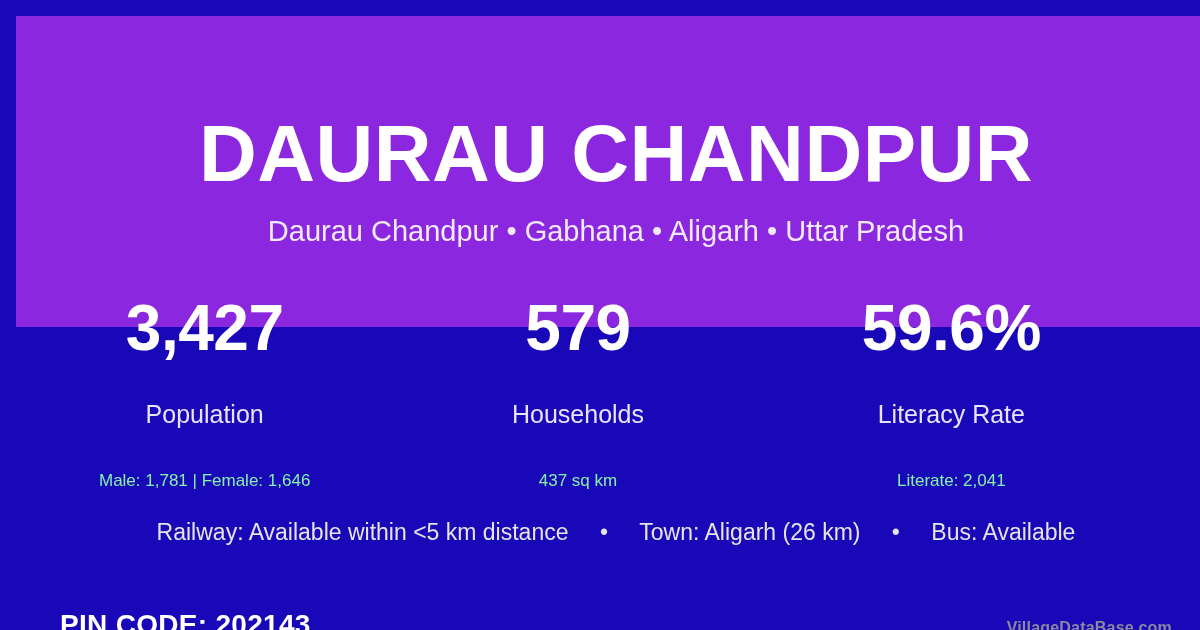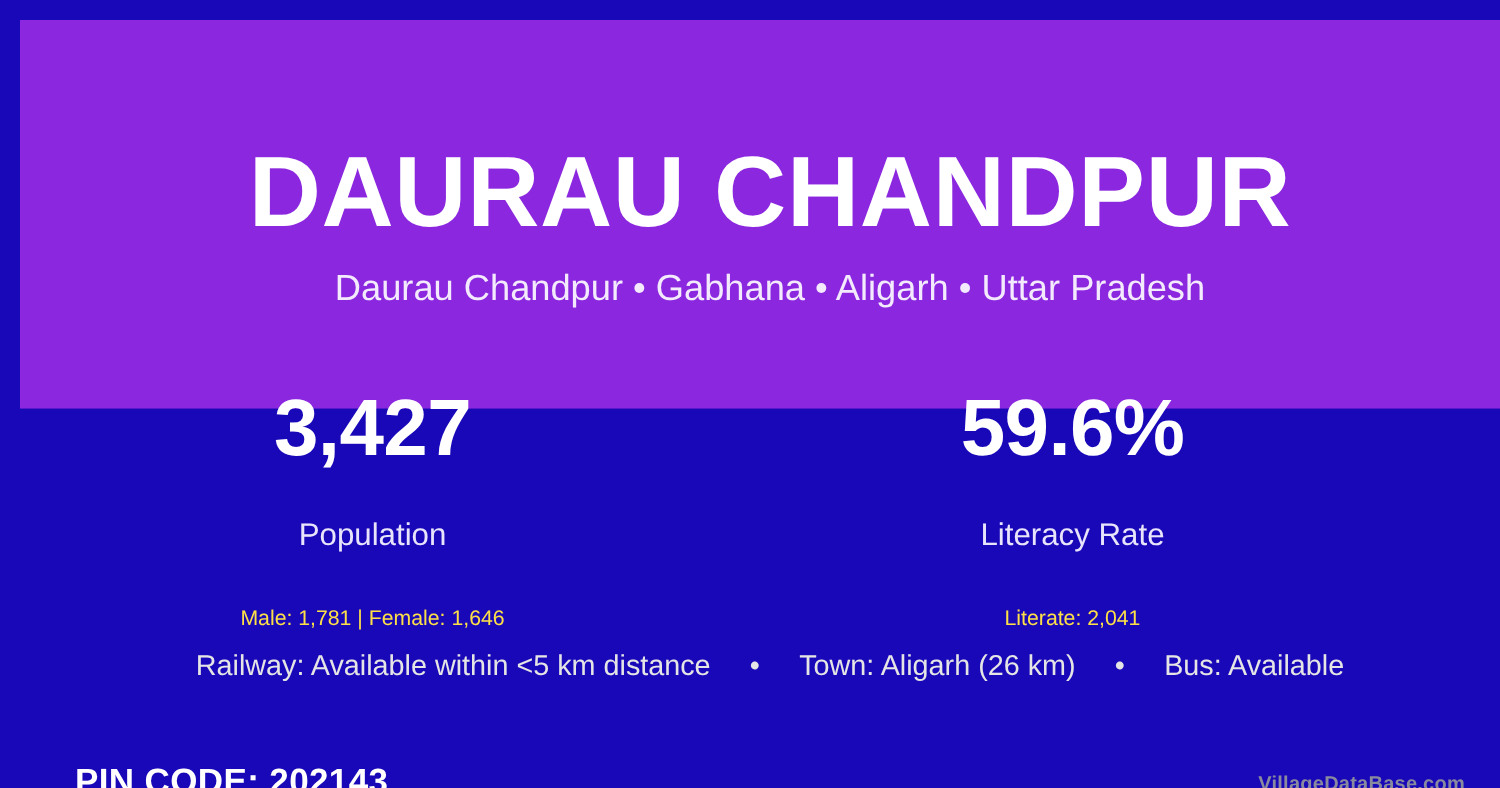--- a/index.html
+++ b/index.html
@@ -70,21 +70,21 @@
     font-weight: 400;
     color: #f3eafd;
     line-height: 1.2;
     white-space: nowrap;
   }
 
   
   #stats-row {
     position: absolute;
     left: 0;
-    top: 246px;
+    top: 232px;
     width: 1124px;
     display: flex;
     flex-direction: row;
     gap: 28px;
   }
 
   .stat-block {
     flex: 1 1 0;
     text-align: center;
   }
@@ -104,21 +104,21 @@
     font-weight: 400;
     color: #e8e4fb;
     line-height: 1.2;
     white-space: nowrap;
   }
 
   .stat-detail {
     margin-top: 10px;
     font-size: 17px;
     font-weight: 400;
-    color: #fde047;
+    color: #86efac;
     line-height: 1.2;
     white-space: nowrap;
   }
 
   
   #infra-line {
     position: absolute;
     left: 0;
     top: 486px;
     width: 1200px;
@@ -174,20 +174,25 @@
   <div id="village-breadcrumb">Daurau Chandpur • Gabhana • Aligarh • Uttar Pradesh</div>
 
   <div id="stats-row">
 
     <div class="stat-block">
       <div class="stat-value">3,427</div>
       <div class="stat-label">Population</div>
       <div class="stat-detail">Male: 1,781 | Female: 1,646</div>
     </div>
 
+    <div class="stat-block">
+      <div class="stat-value">579</div>
+      <div class="stat-label">Households</div>
+      <div class="stat-detail">437 sq km</div>
+    </div>
 
     <div class="stat-block">
       <div class="stat-value">59.6%</div>
       <div class="stat-label">Literacy Rate</div>
       <div class="stat-detail">Literate: 2,041</div>
     </div>
 
   </div>
 
   <div id="infra-line">

